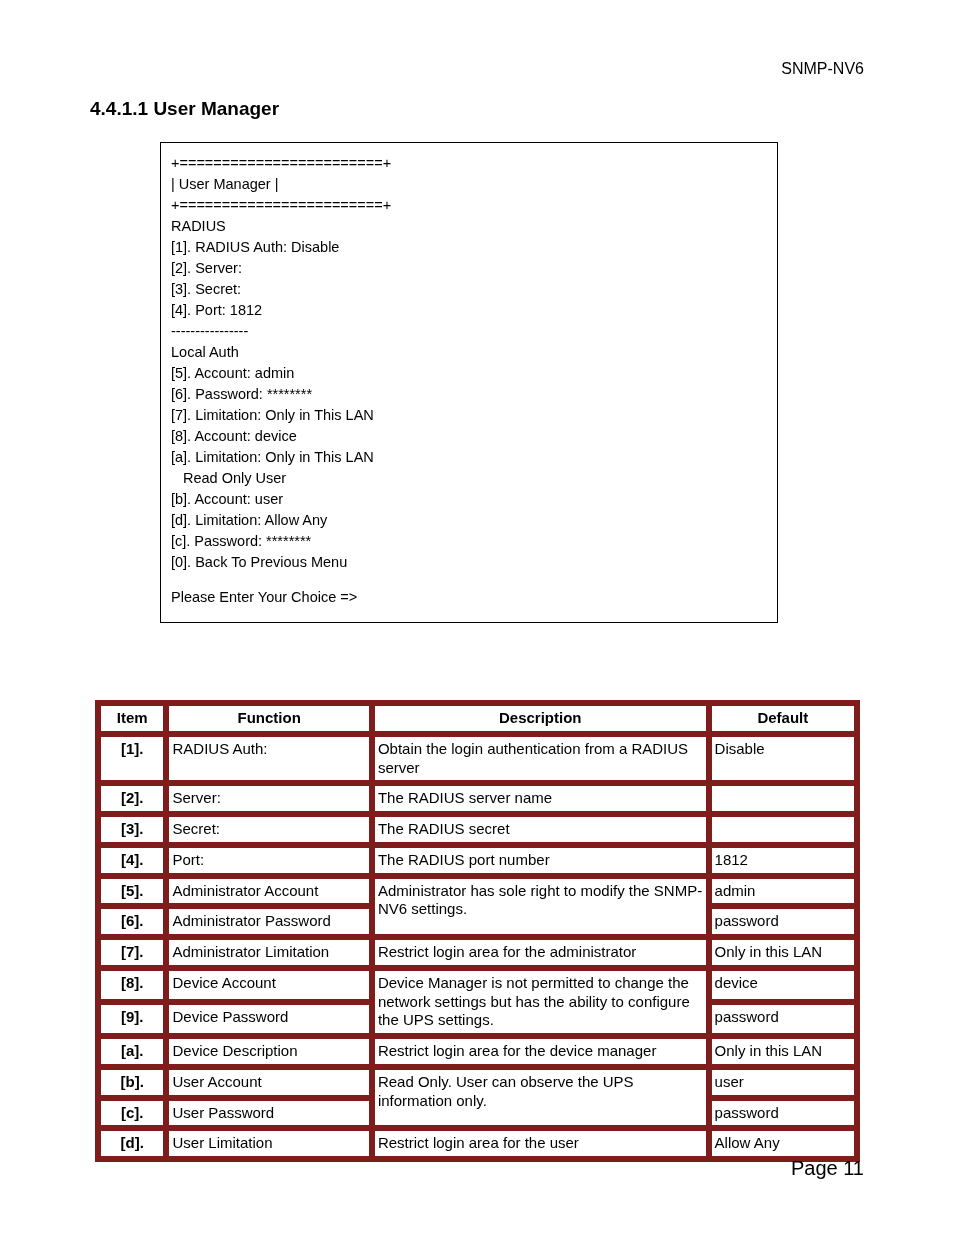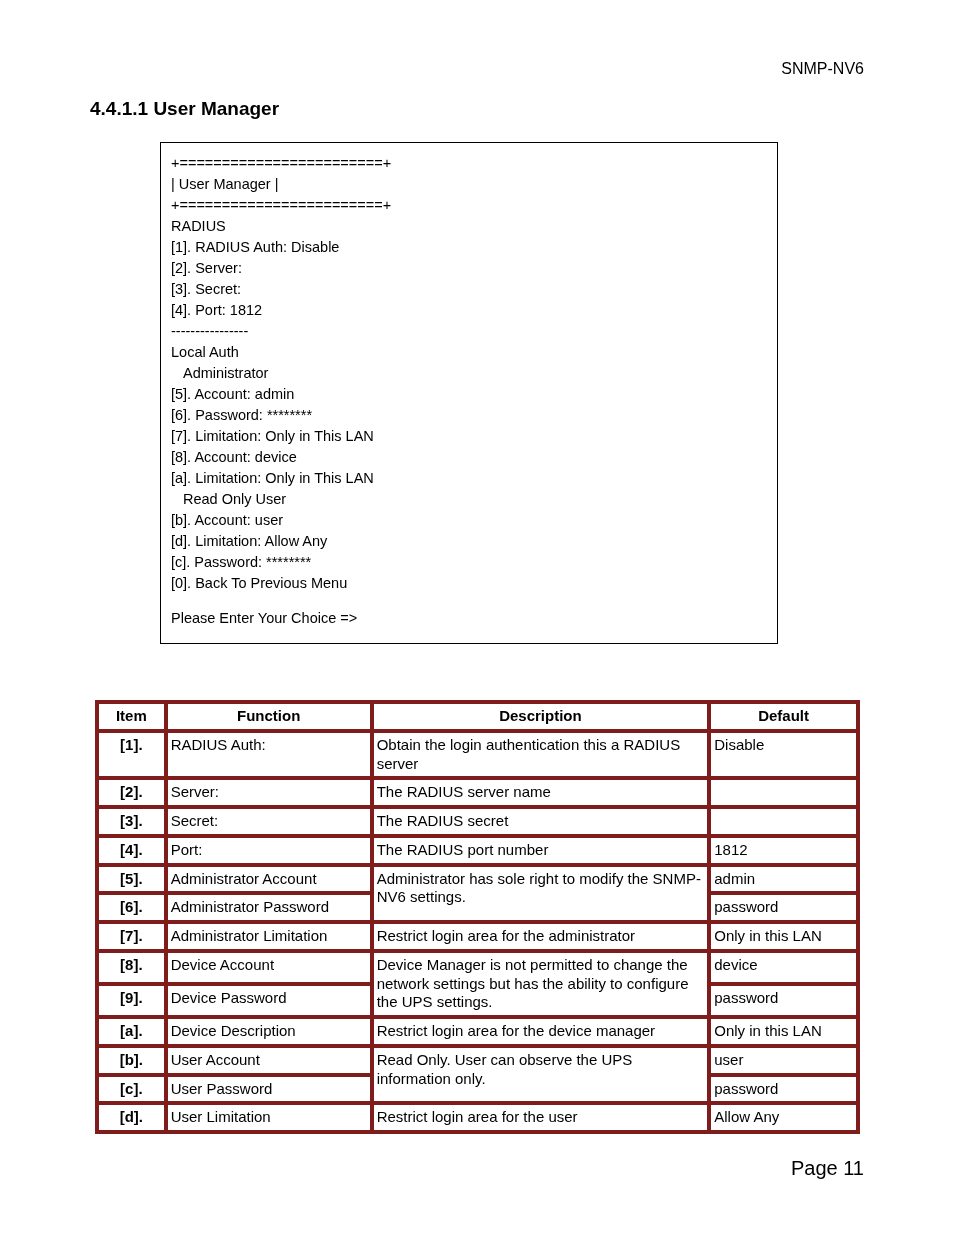--- a/index.html
+++ b/index.html
@@ -46,21 +46,21 @@
   table {
     border-collapse: collapse;
     width: 100%;
     table-layout: fixed;
   }
   col.c-item { width: 60px; }
   col.c-func { width: 180px; }
   col.c-desc { width: 295px; }
   col.c-def  { width: 130px; }
   th, td {
-    border: 4px solid #7f1d1d;
+    border: 6px solid #7f1d1d;
     padding: 3px 3px 3px 3px;
     vertical-align: top;
     font-size: 15px;
     line-height: 1.25;
   }
   th {
     text-align: center;
     font-weight: bold;
   }
   td.item {
@@ -85,21 +85,20 @@
   <div>+========================+</div>
   <div>|       User Manager       |</div>
   <div>+========================+</div>
   <div>RADIUS</div>
   <div>[1]. RADIUS Auth: Disable</div>
   <div>[2]. Server:</div>
   <div>[3]. Secret:</div>
   <div>[4]. Port: 1812</div>
   <div>----------------</div>
   <div>Local Auth</div>
-  <div class="indent1">Administrator</div>
   <div>[5]. Account: admin</div>
   <div>[6]. Password: ********</div>
   <div>[7]. Limitation: Only in This LAN</div>
   <div>[8]. Account: device</div>
   <div>[a]. Limitation: Only in This LAN</div>
   <div class="indent1">Read Only User</div>
   <div>[b]. Account: user</div>
   <div>[d]. Limitation: Allow Any</div>
   <div>[c]. Password: ********</div>
   <div>[0]. Back To Previous Menu</div>
@@ -120,21 +119,21 @@
         <th>Item</th>
         <th>Function</th>
         <th>Description</th>
         <th>Default</th>
       </tr>
     </thead>
     <tbody id="tbody">
         <tr>
           <td class="item">[1].</td>
           <td>RADIUS Auth:</td>
-          <td>Obtain the login authentication this a RADIUS server</td>
+          <td>Obtain the login authentication from a RADIUS server</td>
           <td>Disable</td>
         </tr>
         <tr>
           <td class="item">[2].</td>
           <td>Server:</td>
           <td>The RADIUS server name</td>
           <td></td>
         </tr>
         <tr>
           <td class="item">[3].</td>

